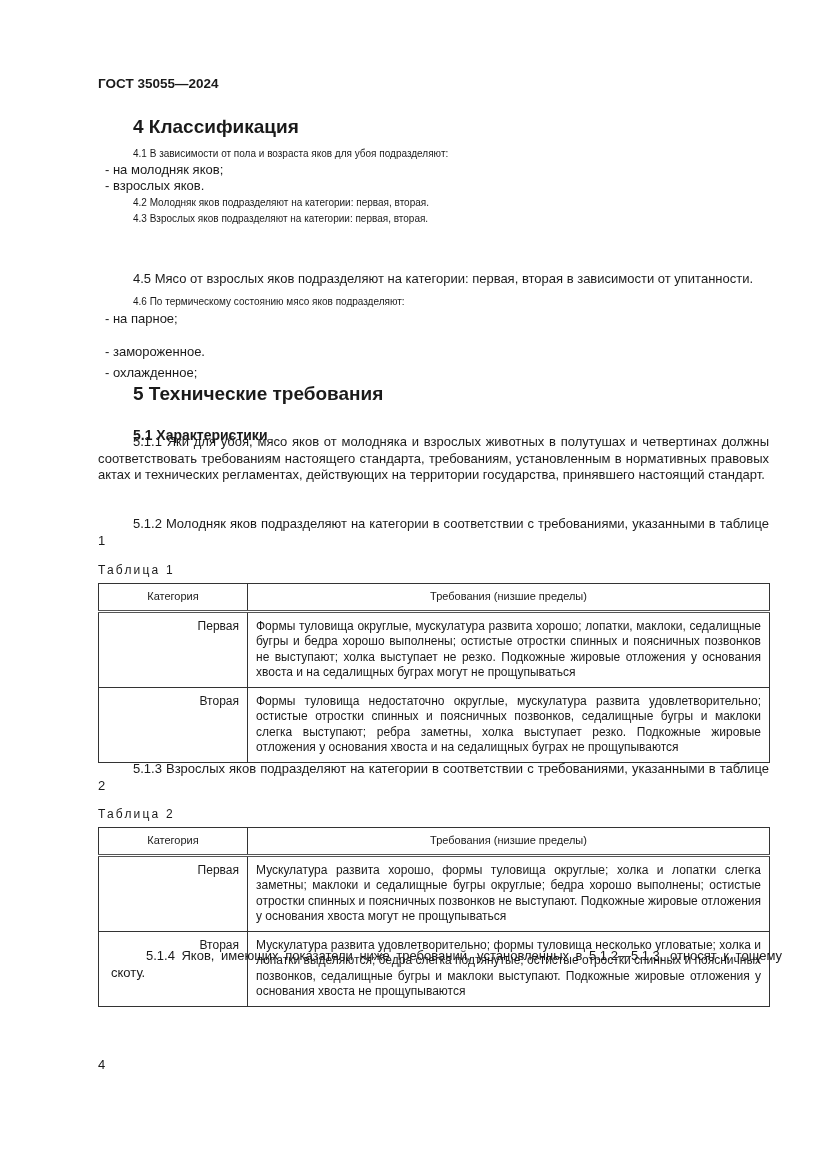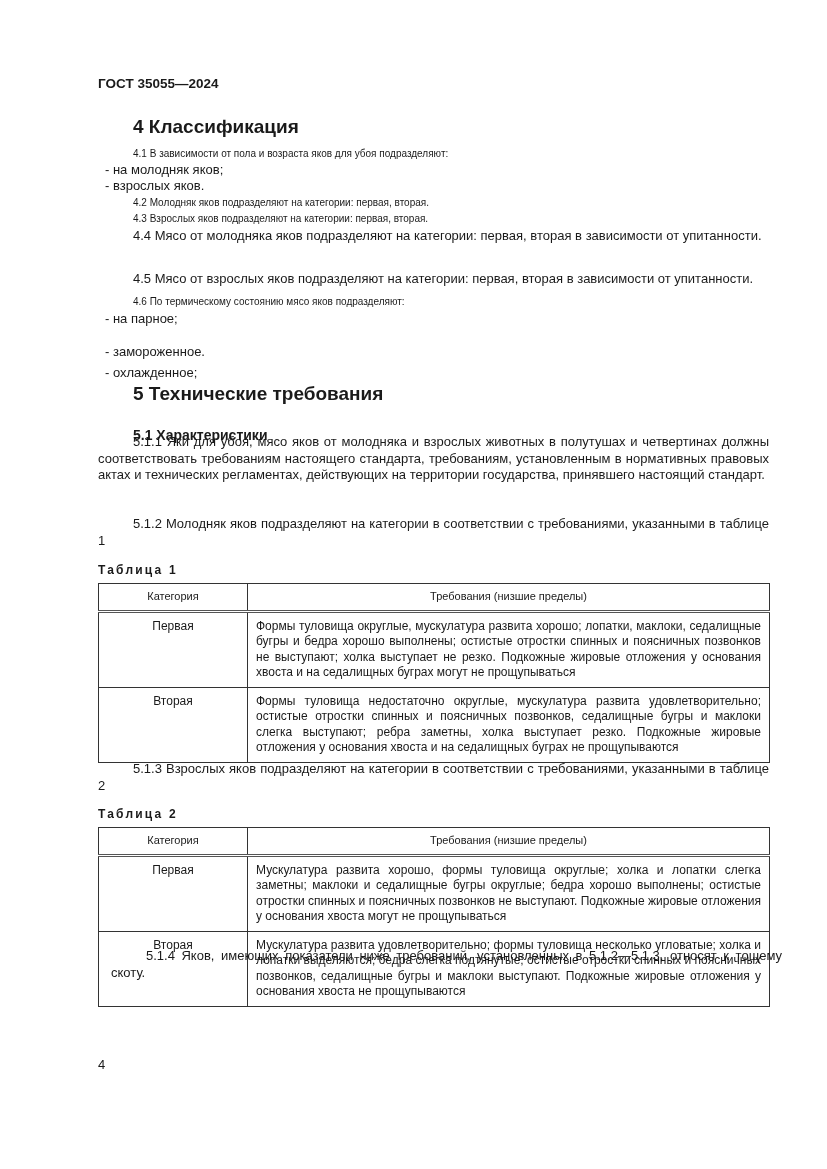--- a/index.html
+++ b/index.html
@@ -4,44 +4,43 @@
 <style>
   html, body { margin: 0; padding: 0; background: #ffffff; }
   body { width: 827px; height: 1169px; position: relative; font-family: "Liberation Sans", sans-serif; color: #1a1a1a; }
   .page { position: absolute; left: 0; top: 0; width: 827px; height: 863px; }
   .header-code { position: absolute; left: 98px; top: 76px; font-size: 13.5px; font-weight: bold; }
   .h1 { position: absolute; left: 133px; font-size: 19px; font-weight: bold; }
   .h2 { position: absolute; left: 133px; font-size: 14px; font-weight: bold; }
   .para { position: absolute; left: 98px; width: 671px; font-size: 13px; line-height: 16.5px; text-align: justify; }
   .line { position: absolute; left: 133px; font-size: 10px; line-height: 16.5px; white-space: nowrap; }
   .dash { position: absolute; left: 105px; font-size: 13px; line-height: 16.5px; white-space: nowrap; }
-  .tcap { position: absolute; left: 98px; font-size: 12px; letter-spacing: 2.2px; font-weight: bold; }
+  .tcap { position: absolute; left: 98px; font-size: 12px; letter-spacing: 2.2px; }
   table.req { position: absolute; left: 98px; width: 672px; border-collapse: collapse; font-size: 12px; line-height: 15.5px; }
   table.req th { font-weight: normal; font-size: 11px; padding: 5px 4px 5px 4px; border: 1px solid #333; border-bottom: 3px double #555; }
   table.req td { border: 1px solid #333; vertical-align: top; padding: 6px 8px 6px 8px; }
-  table.req td.cat { text-align: center; width: 132px; margin-top: 8px; }
+  table.req td.cat { text-align: right; width: 132px; margin-top: 8px; }
   table.req td.txt { text-align: justify; }
   table.req { border: 1.5px solid #222; }
   .pagenum { position: absolute; left: 98px; top: 1057px; font-size: 13px; }
 </style>
 </head>
 <body>
 
 <div class="page">
 
   <div class="header-code">ГОСТ 35055—2024</div>
 
   <div class="h1" style="top:116px;">4 Классификация</div>
 
   <div class="line" style="top:146px;">4.1 В зависимости от пола и возраста яков для убоя подразделяют:</div>
   <div class="dash" style="top:162px;">-  на молодняк яков;</div>
   <div class="dash" style="top:178px;">-  взрослых яков.</div>
   <div class="line" style="top:195px;">4.2 Молодняк яков подразделяют на категории: первая, вторая.</div>
   <div class="line" style="top:211px;">4.3 Взрослых яков подразделяют на категории: первая, вторая.</div>
-  <div class="para" style="top:228px; text-indent:35px;">4.4 Мясо от молодняка яков подразделяют на категории: первая, вторая в зависимости от упитанности.</div>
   <div class="para" style="top:271px; text-indent:35px;">4.5 Мясо от взрослых яков подразделяют на категории: первая, вторая в зависимости от упитанности.</div>
   <div class="line" style="top:294px;">4.6 По термическому состоянию мясо яков подразделяют:</div>
   <div class="dash" style="top:311px;">-  на парное;</div>
   <div class="dash" style="top:327px;margin-top:38px;">-  охлажденное;</div>
   <div class="dash" style="top:344px;">-  замороженное.</div>
 
   <div class="h1" style="top:383px;">5 Технические требования</div>
   <div class="h2" style="top:427px;">5.1 Характеристики</div>
 
   <div class="para" style="top:434px; text-indent:35px;">5.1.1 Яки для убоя, мясо яков от молодняка и взрослых животных в полутушах и четвертинах должны соответствовать требованиям настоящего стандарта, требованиям, установленным в нормативных правовых актах и технических регламентах, действующих на территории государства, принявшего настоящий стандарт.</div>

